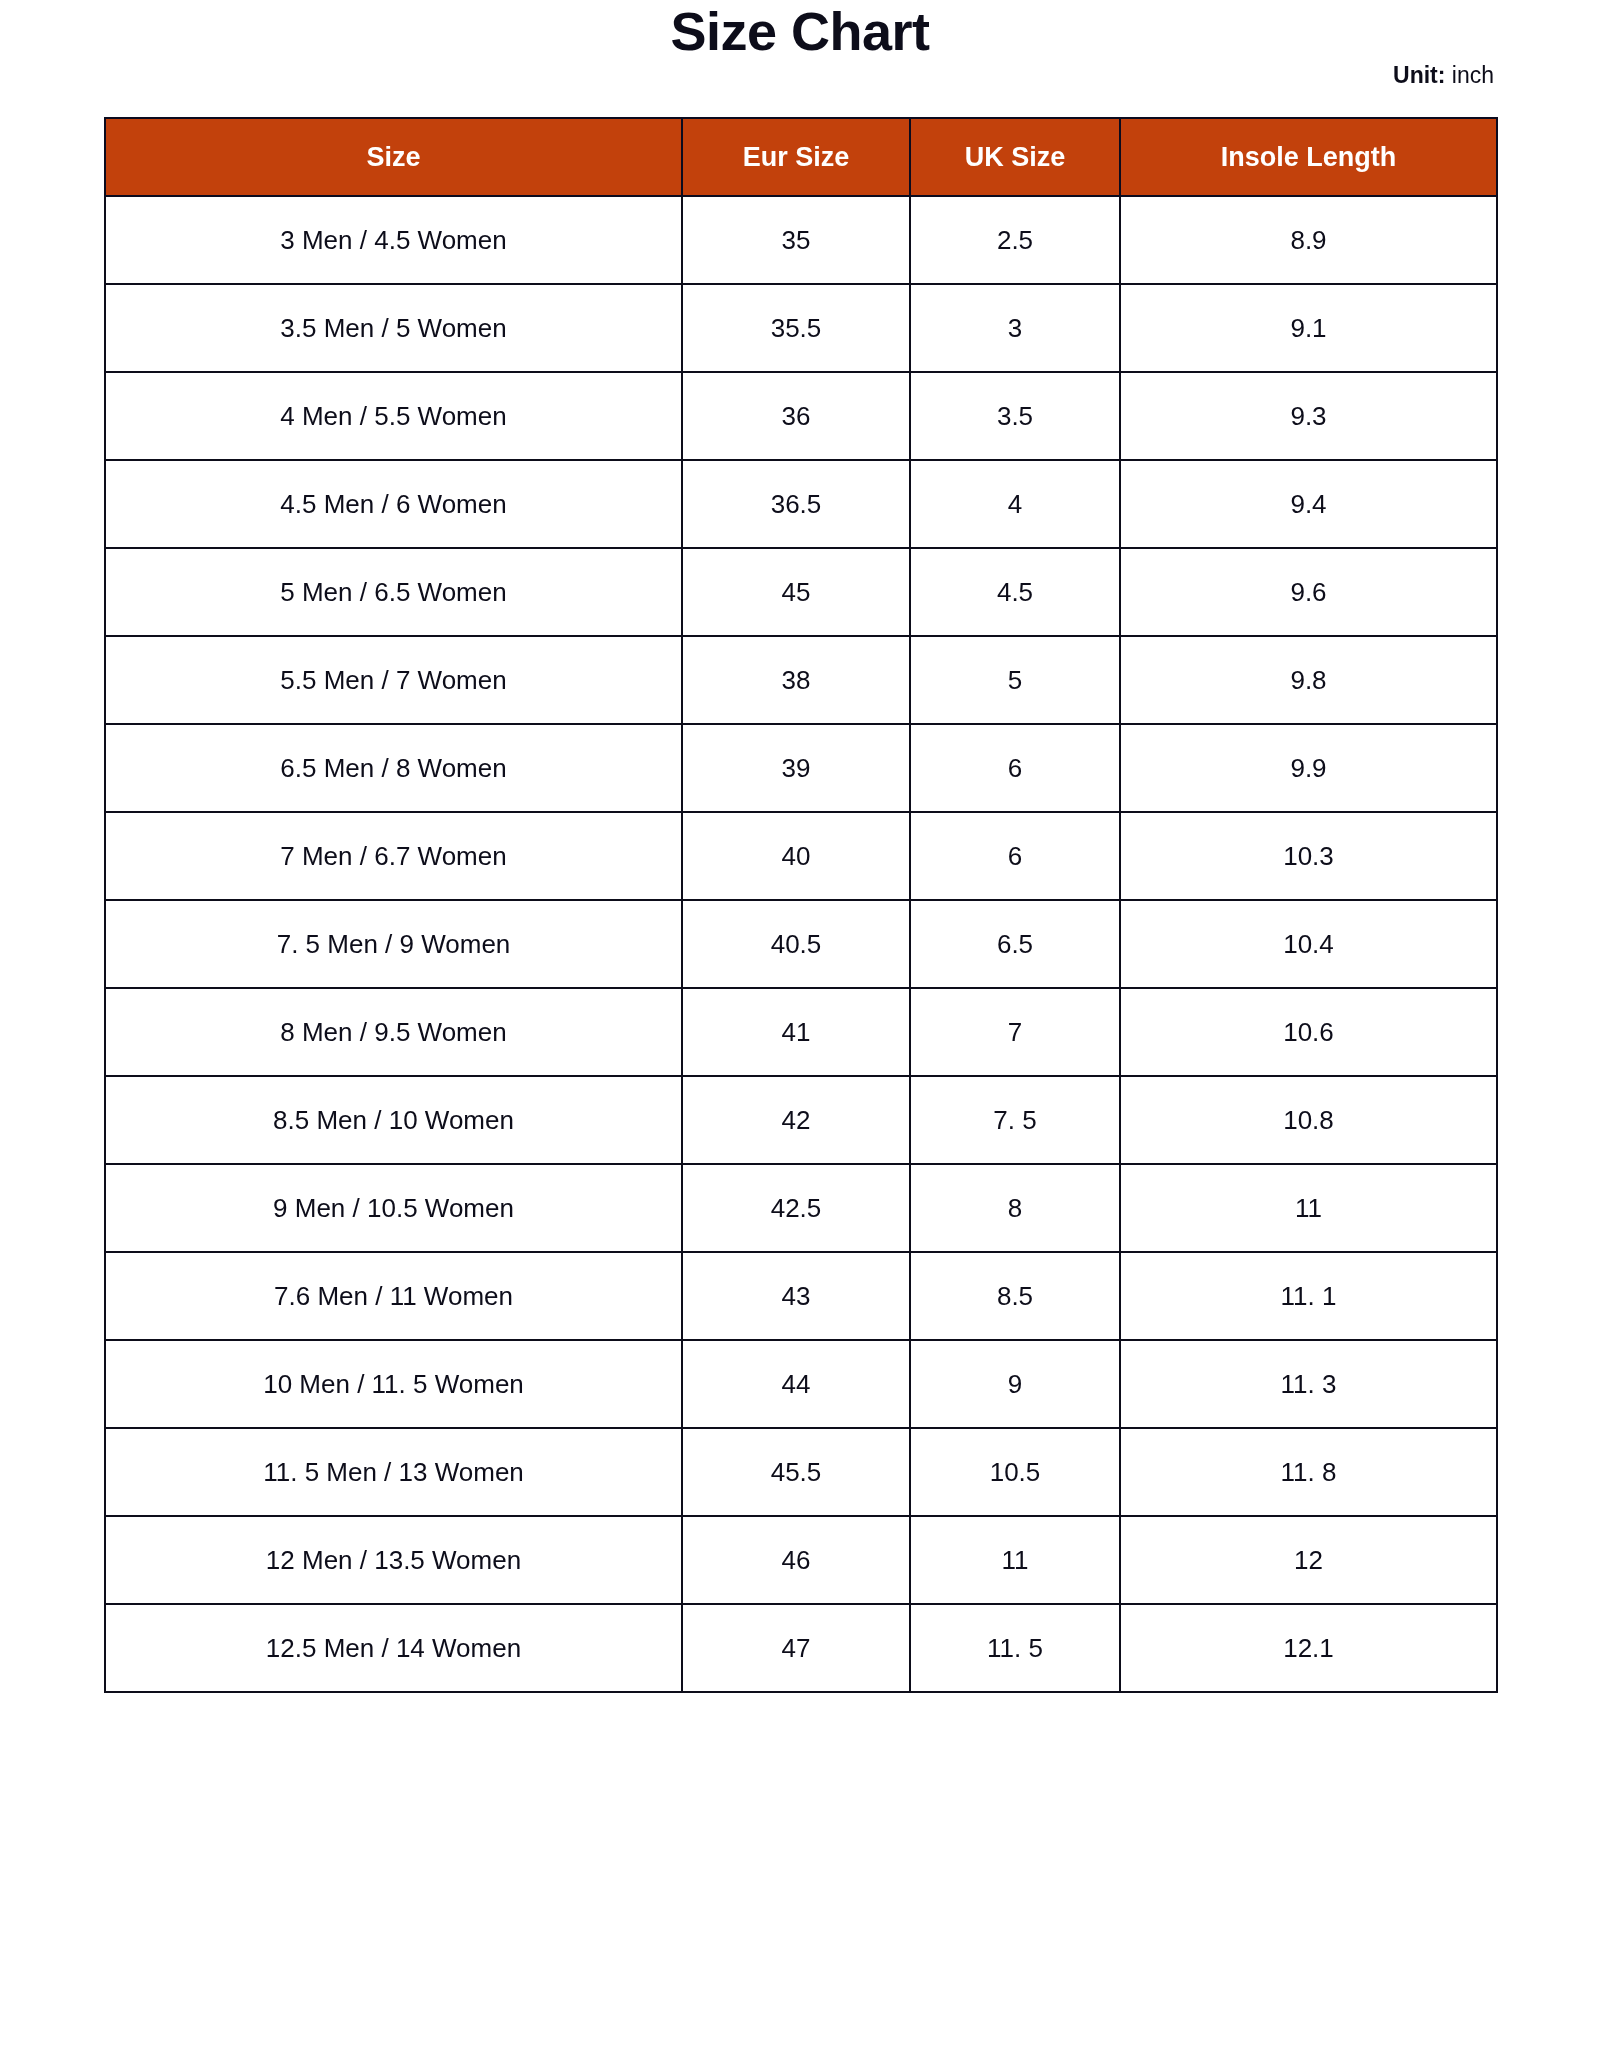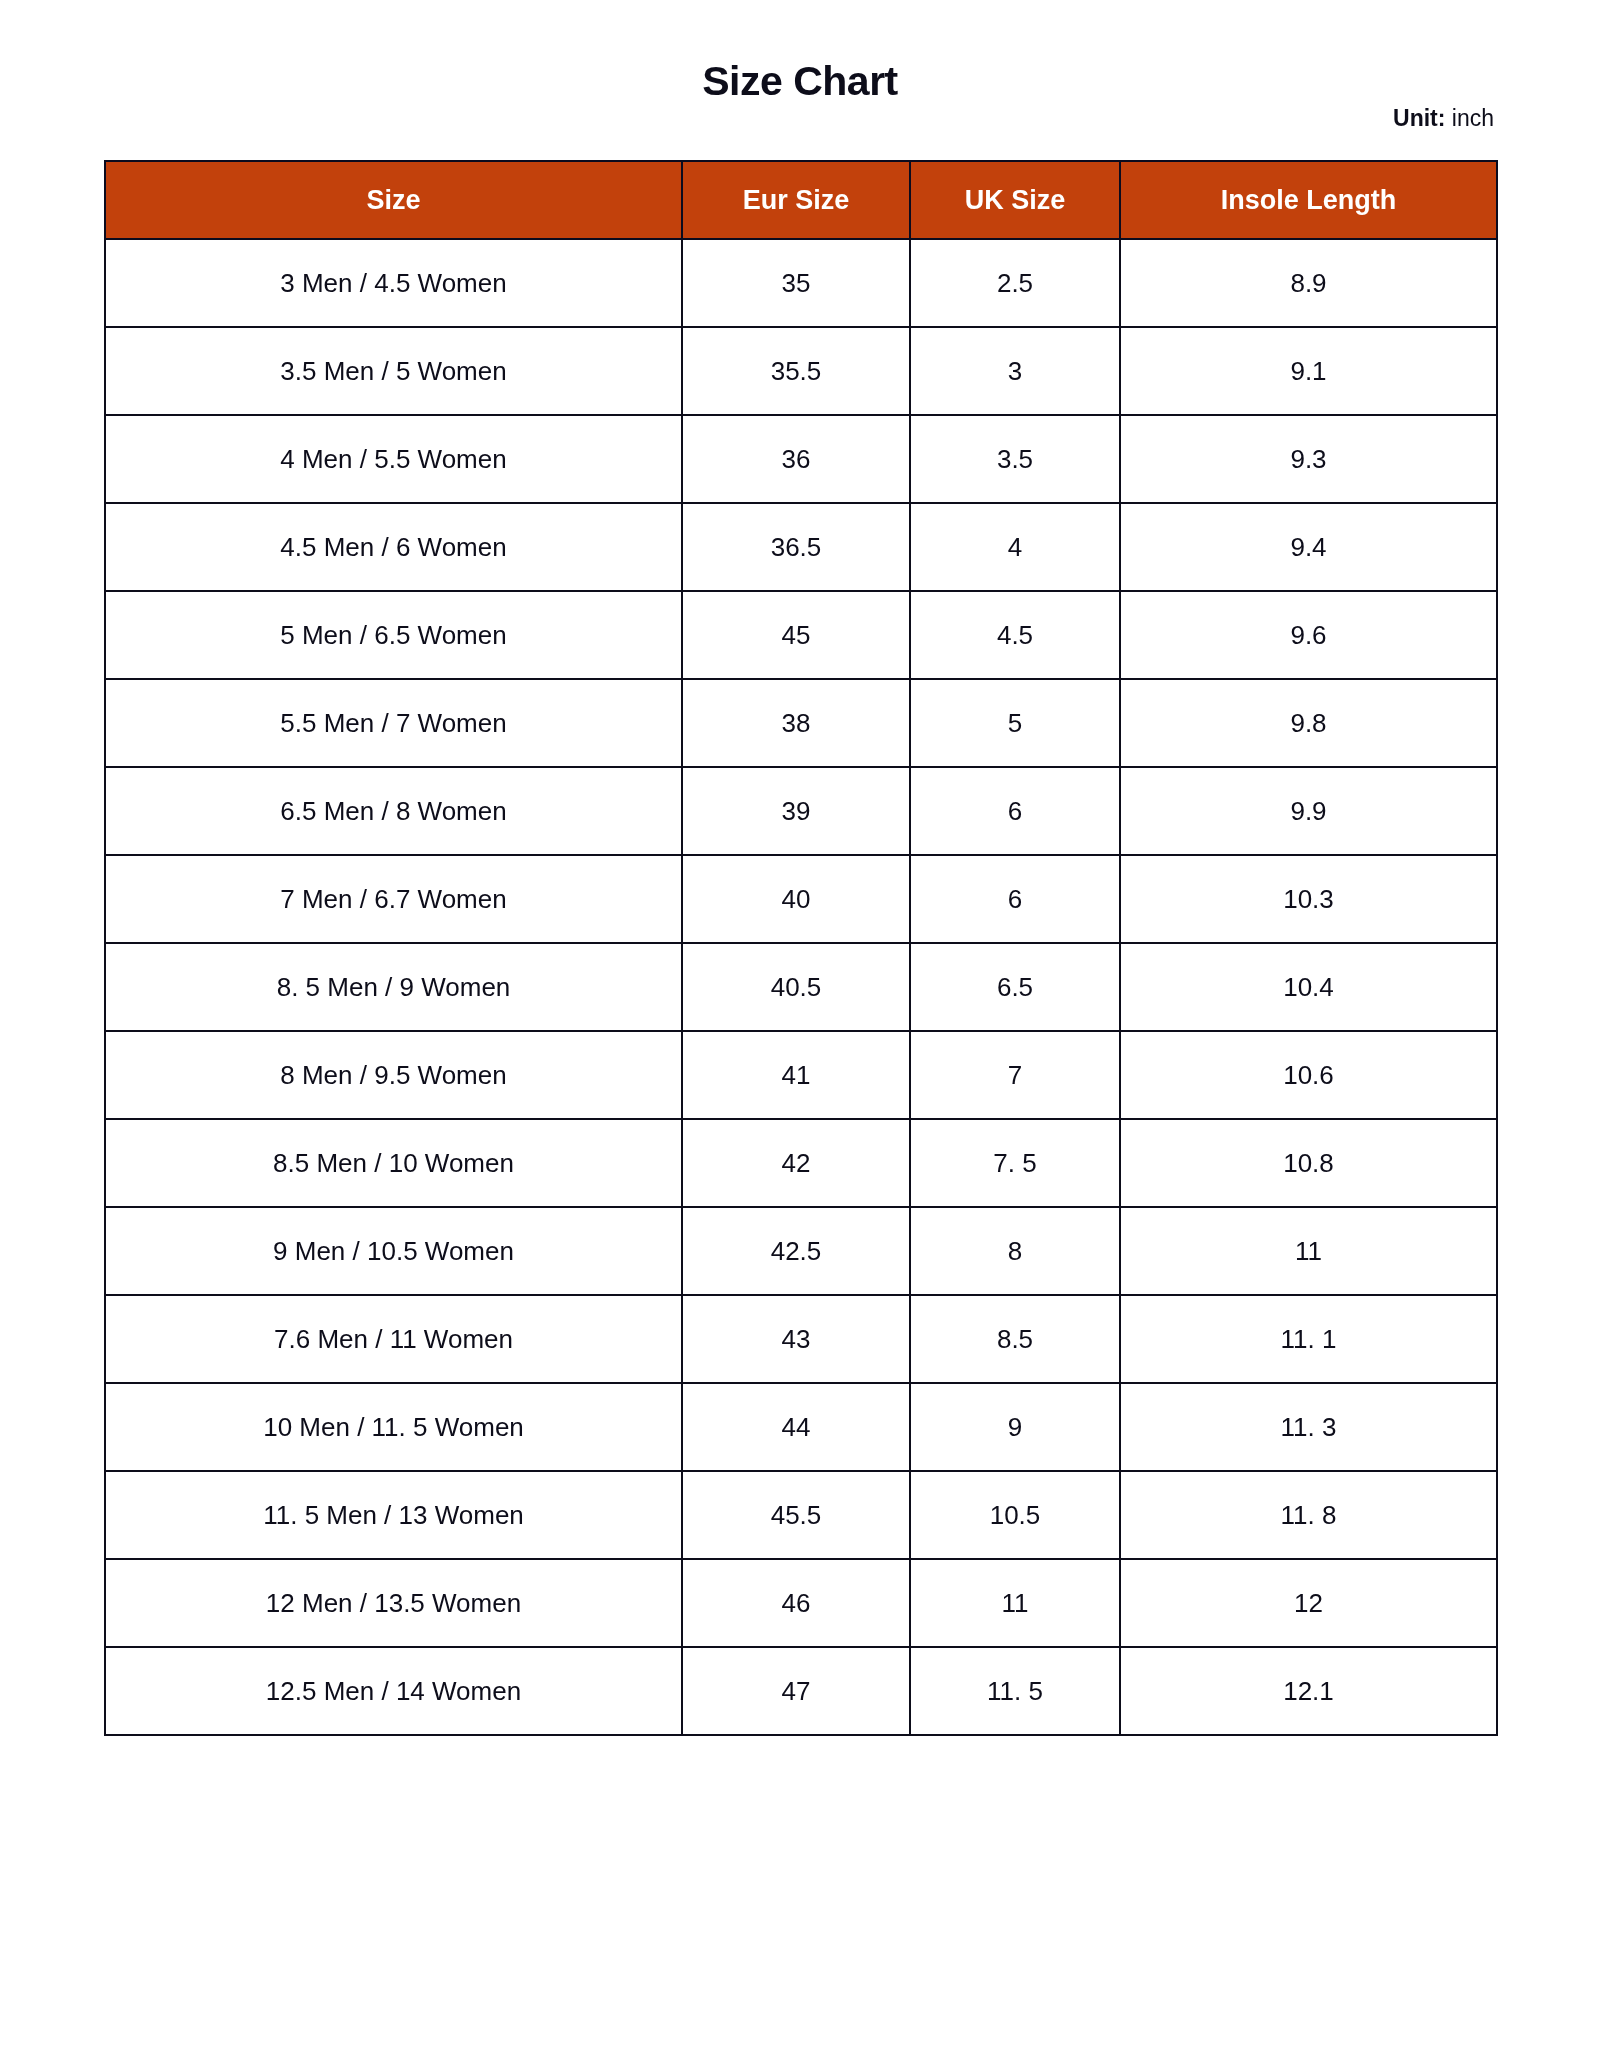--- a/index.html
+++ b/index.html
@@ -16,25 +16,24 @@
   }
   .page {
     width: 1600px;
     height: 2048px;
     box-sizing: border-box;
     padding: 0 104px;
     position: relative;
   }
   .title {
     text-align: center;
-    font-size: 41px;
+    font-size: 54px;
     font-weight: bold;
     letter-spacing: -0.5px;
     margin: 0;
-    padding-top: 58px;
     color: #0d0d1a;
   }
   .unit-line {
     text-align: right;
     font-size: 23px;
     padding-right: 2px;
     color: #0d0d1a;
   }
   .unit-line .unit-label {
     font-weight: bold;
@@ -142,21 +141,21 @@
         <td>6</td>
         <td>9.9</td>
       </tr>
       <tr>
         <td>7 Men / 6.7 Women</td>
         <td>40</td>
         <td>6</td>
         <td>10.3</td>
       </tr>
       <tr>
-        <td>8. 5 Men / 9 Women</td>
+        <td>7. 5 Men / 9 Women</td>
         <td>40.5</td>
         <td>6.5</td>
         <td>10.4</td>
       </tr>
       <tr>
         <td>8 Men / 9.5 Women</td>
         <td>41</td>
         <td>7</td>
         <td>10.6</td>
       </tr>

